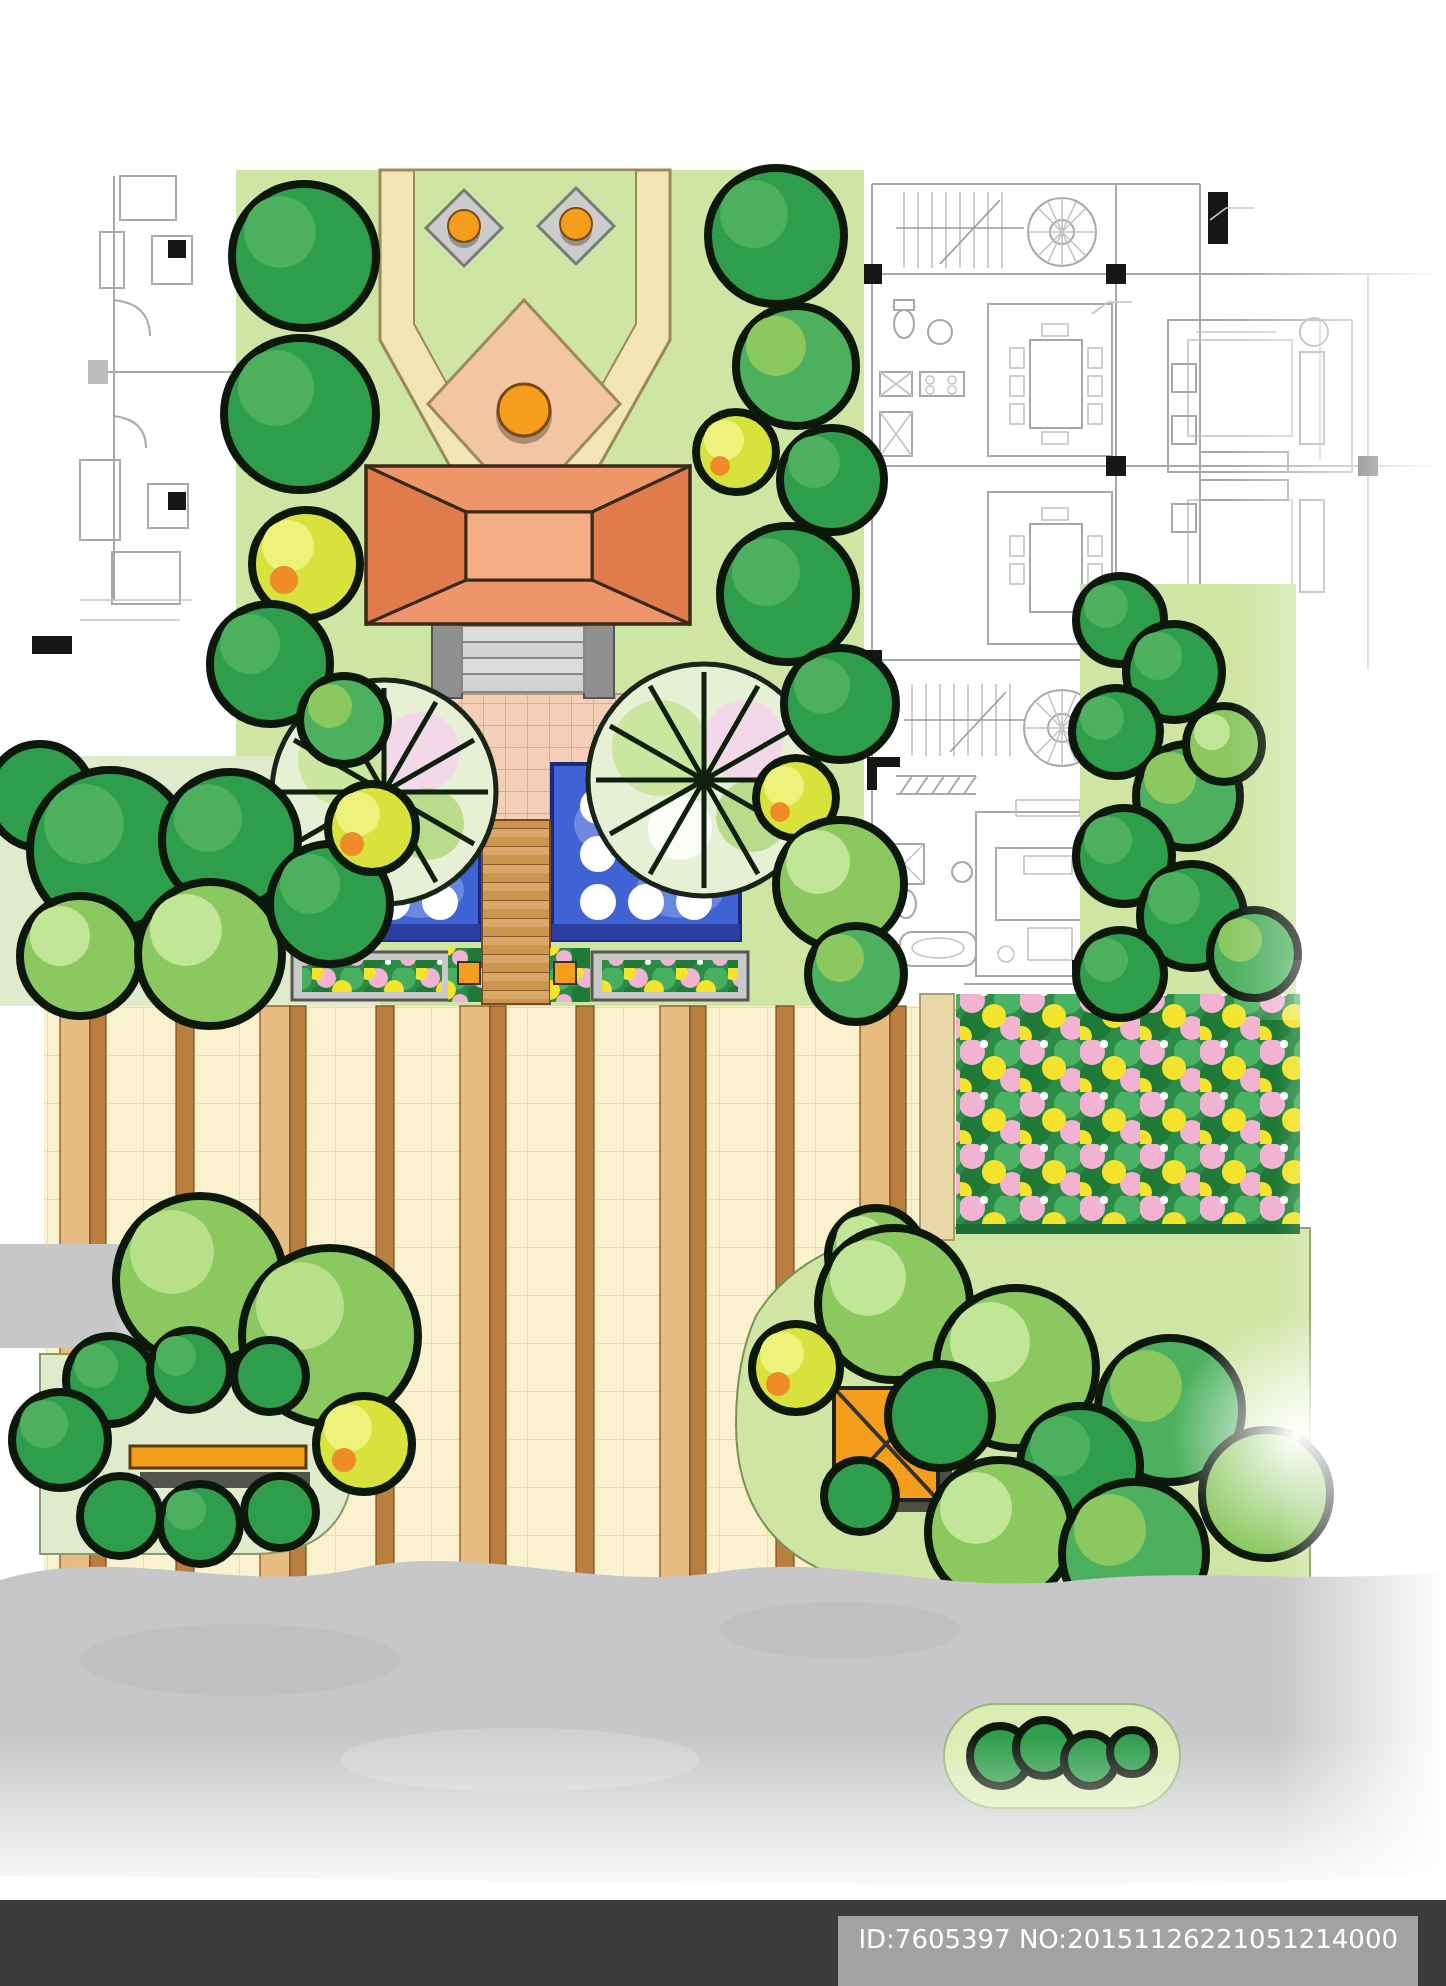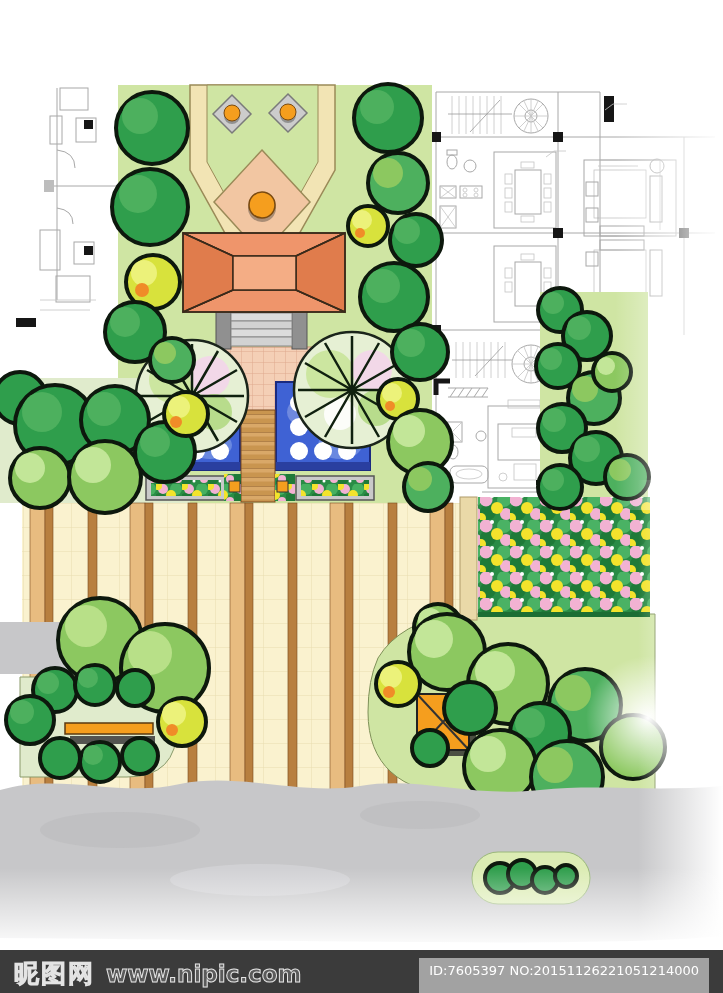--- a/index.html
+++ b/index.html
@@ -517,19 +517,15 @@
     <circle class="bu f-td" cx="545" cy="880" r="13"></circle>
     <circle class="bu f-td" cx="566" cy="876" r="11"></circle>
   </g>
 
   <rect x="615" y="80" width="108" height="430" fill="url(#grad-fadeR)"></rect>
   <rect x="638" y="480" width="85" height="470" fill="url(#grad-fadeR)"></rect>
   <rect x="0" y="868" width="723" height="82" fill="url(#grad-fadeB)"></rect>
 </svg>
 
 <div class="footer">
-  <div class="logo">
-    <span class="logo-cn">昵图网</span>
-    <span class="logo-url">www.nipic.com</span>
-  </div>
   <div class="id-badge">ID:7605397 NO:20151126221051214000</div>
 </div>
 </div>
 
 </body></html>

